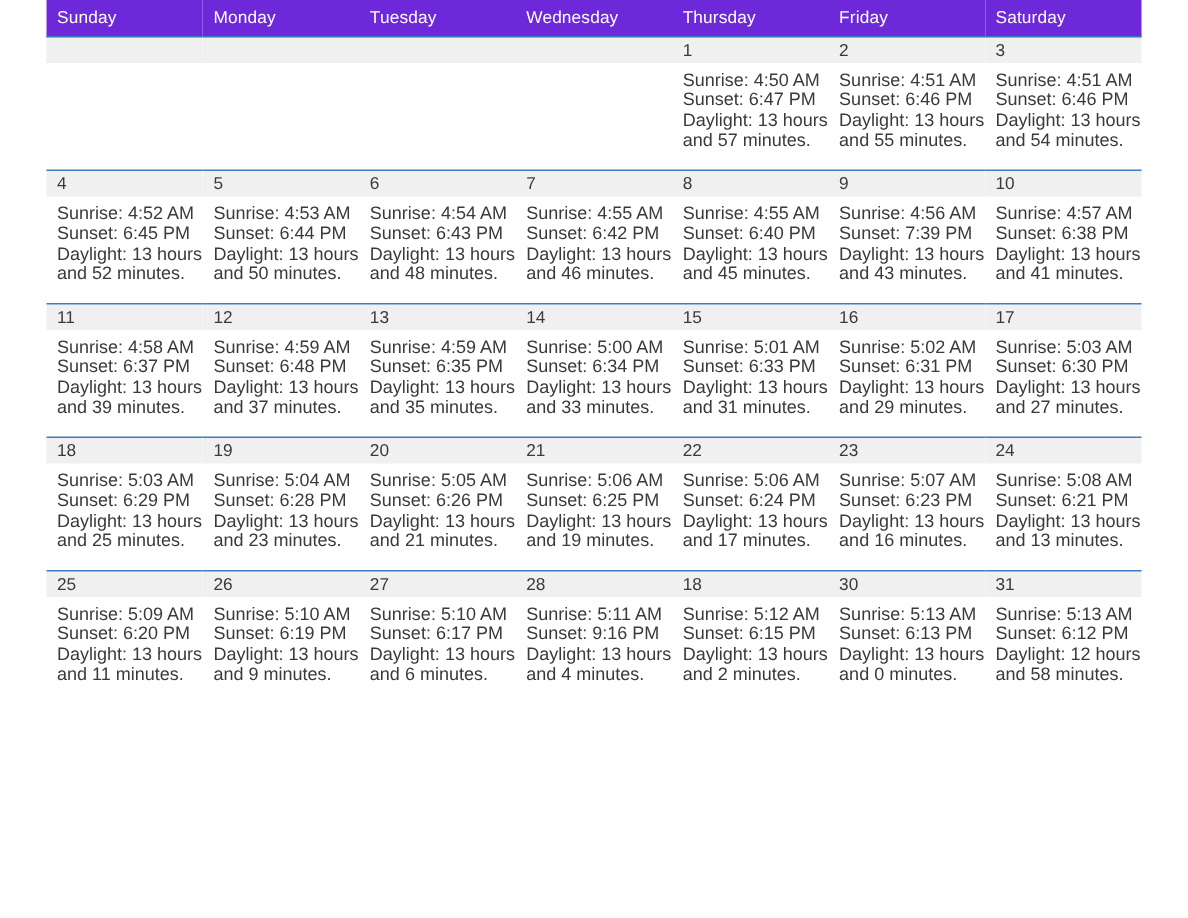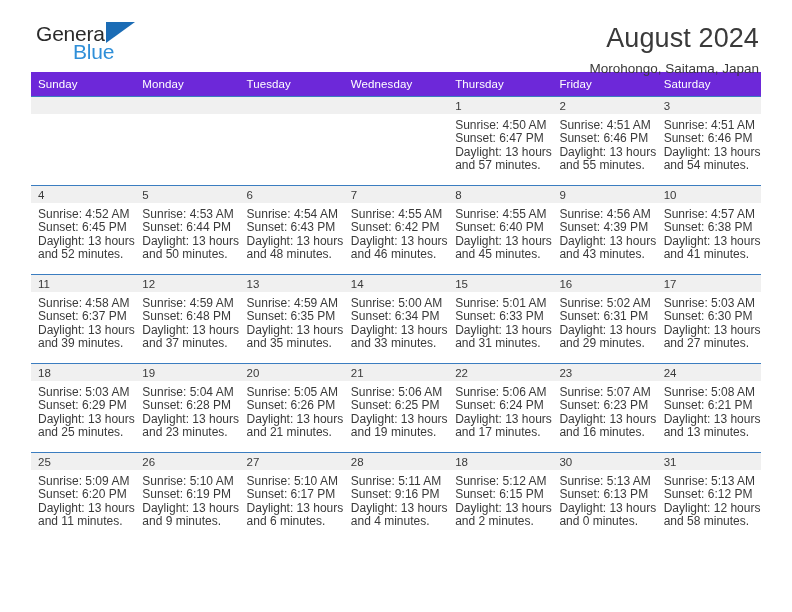--- a/index.html
+++ b/index.html
@@ -125,30 +125,20 @@
   }
   .cell-body div {
     white-space: nowrap;
   }
 </style>
 </head>
 <body>
 
 <div class="page">
 
-  <div class="header">
-    <div class="brand">
-      <div class="brand-row1"><span>General</span><span class="brand-triangle"></span></div>
-      <div class="brand-row2">Blue</div>
-    </div>
-    <div class="title-block">
-      <h1 class="cal-title">August 2024</h1>
-      <p class="cal-subtitle">Morohongo, Saitama, Japan</p>
-    </div>
-  </div>
 
   <table class="calendar">
     <thead>
       <tr>
         <th>Sunday</th>
         <th>Monday</th>
         <th>Tuesday</th>
         <th>Wednesday</th>
         <th>Thursday</th>
         <th>Friday</th>
@@ -246,21 +236,21 @@
             <div>Sunrise: 4:55 AM</div>
             <div>Sunset: 6:40 PM</div>
             <div>Daylight: 13 hours</div>
             <div>and 45 minutes.</div>
           </div>
         </td>
         <td>
           <div class="daynum-band">9</div>
           <div class="cell-body">
             <div>Sunrise: 4:56 AM</div>
-            <div>Sunset: 4:39 PM</div>
+            <div>Sunset: 7:39 PM</div>
             <div>Daylight: 13 hours</div>
             <div>and 43 minutes.</div>
           </div>
         </td>
         <td>
           <div class="daynum-band">10</div>
           <div class="cell-body">
             <div>Sunrise: 4:57 AM</div>
             <div>Sunset: 6:38 PM</div>
             <div>Daylight: 13 hours</div>

